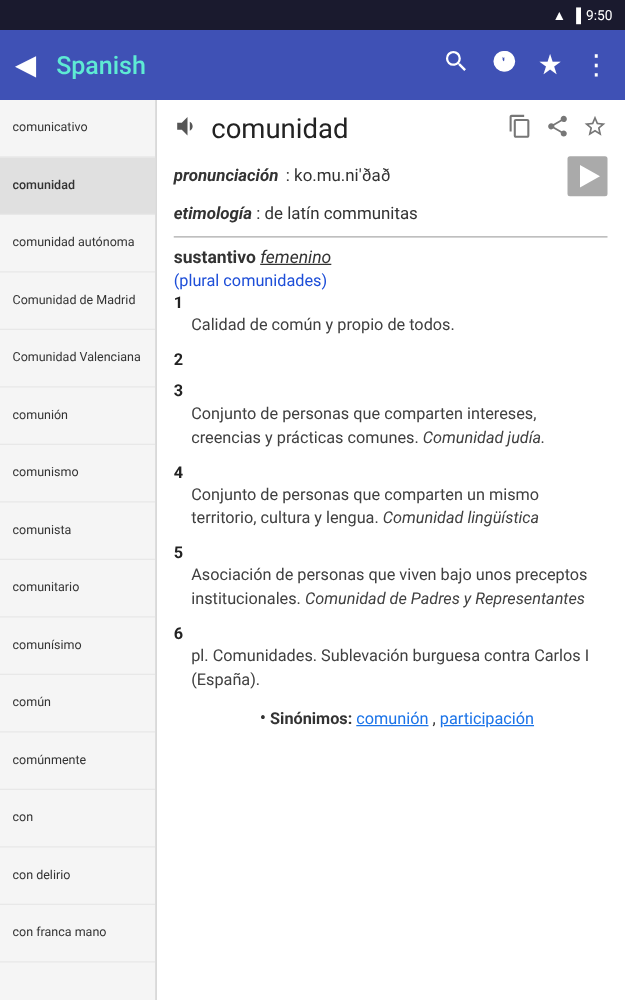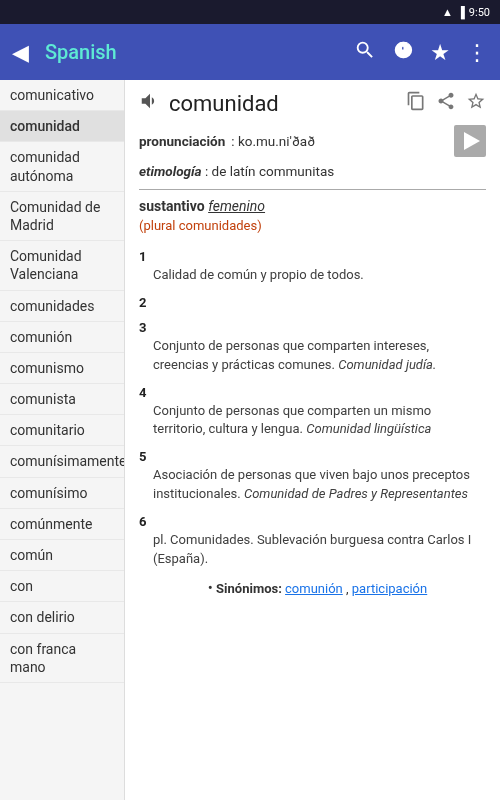--- a/index.html
+++ b/index.html
@@ -35,22 +35,22 @@
 
     
     .sidebar {
       width: 125px;
       background: #f5f5f5;
       overflow-y: auto;
       flex-shrink: 0;
       border-right: 1px solid #ddd;
     }
     .sidebar-item {
-      padding: 6px 10px;
-      font-size: 14px;
+      padding: 16px 10px;
+      font-size: 10px;
       color: #333;
       border-bottom: 1px solid #e8e8e8;
       cursor: pointer;
       line-height: 1.3;
     }
     .sidebar-item.active { background: #e0e0e0; font-weight: 500; }
 
     
     .content {
       flex: 1;
@@ -71,43 +71,43 @@
     .header-icon { color: #777; font-size: 20px; cursor: pointer; }
 
     .pronunciation-line {
       font-size: 13.5px;
       color: #333;
       margin-bottom: 6px;
       display: flex;
       align-items: center;
       gap: 6px;
     }
-    .pronunciation-label { font-weight: bold; }
+    .pronunciation-label { font-weight: bold; font-style: italic; }
 
     .etymology-line {
       font-size: 13.5px;
       color: #333;
       margin-bottom: 10px;
     }
     .etymology-label { font-weight: bold; font-style: italic; }
 
     .divider { border: none; border-top: 1px solid #aaa; margin: 8px 0; }
 
     .pos-line {
       font-size: 14px;
       color: #333;
       margin-bottom: 4px;
     }
     .pos-label { font-weight: bold; }
     .pos-gender { font-style: italic; text-decoration: underline; }
 
     .plural-line {
       font-size: 13px;
-      color: #c2410c;
-      margin-bottom: 16px;
+      color: #1d4ed8;
+      margin-bottom: 2px;
     }
 
     .definition-block { margin-bottom: 10px; }
     .def-number {
       font-size: 13px;
       font-weight: bold;
       color: #222;
       margin-bottom: 2px;
     }
     .def-text {
@@ -186,29 +186,27 @@
 </div>
 
 <div class="main">
 
   <div class="sidebar">
     <div class="sidebar-item">comunicativo</div>
     <div class="sidebar-item active">comunidad</div>
     <div class="sidebar-item">comunidad autónoma</div>
     <div class="sidebar-item">Comunidad de Madrid</div>
     <div class="sidebar-item">Comunidad Valenciana</div>
-    <div class="sidebar-item">comunidades</div>
     <div class="sidebar-item">comunión</div>
     <div class="sidebar-item">comunismo</div>
     <div class="sidebar-item">comunista</div>
     <div class="sidebar-item">comunitario</div>
-    <div class="sidebar-item">comunísimamente</div>
     <div class="sidebar-item">comunísimo</div>
+    <div class="sidebar-item">común</div>
     <div class="sidebar-item">comúnmente</div>
-    <div class="sidebar-item">común</div>
     <div class="sidebar-item">con</div>
     <div class="sidebar-item">con delirio</div>
     <div class="sidebar-item">con franca mano</div>
   </div>
 
   <div class="content">
 
     <div class="word-header">
       <span style="font-size:20px;color:#555;">
         <svg width="22" height="22" viewBox="0 0 24 24" fill="#555">

